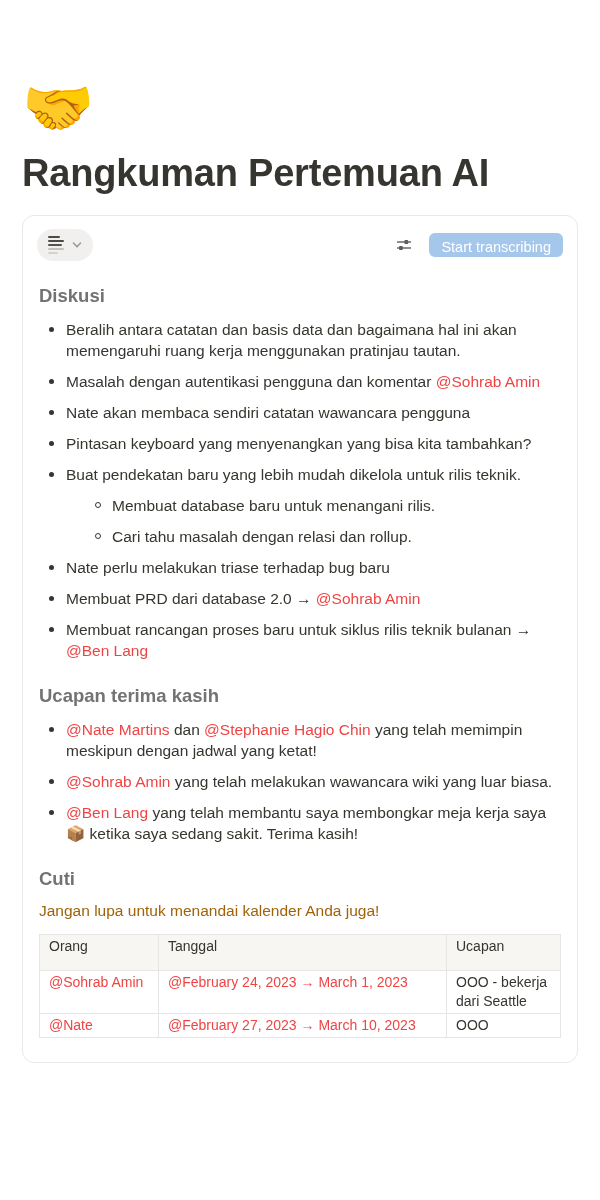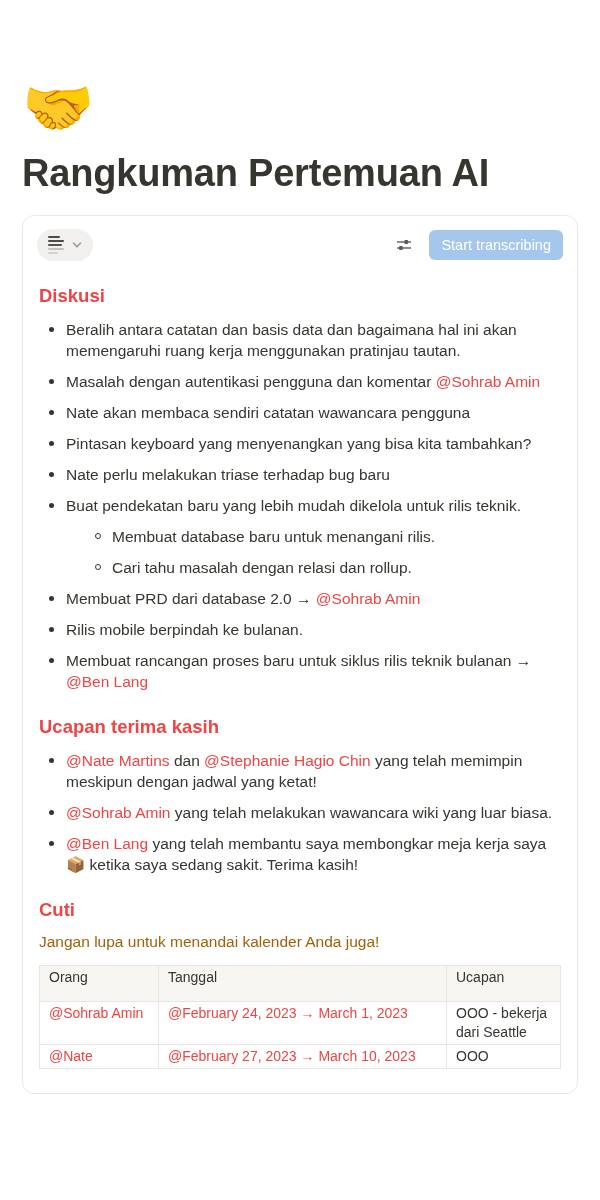--- a/index.html
+++ b/index.html
@@ -32,25 +32,25 @@
   .sum-icon i:nth-child(3) { width: 14px; background: #555450; }
   .sum-icon i:nth-child(4) { width: 16px; background: #c3c1bd; }
   .sum-icon i:nth-child(5) { width: 10px; background: #d4d2ce; }
 
   .toolbar-right { display: flex; align-items: center; gap: 14px; }
   .sliders-btn { background: none; border: none; cursor: pointer; display: flex; align-items: center; padding: 2px; }
   .start-btn {
     border: none; border-radius: 6px;
     background: #a6c7ec; color: #ffffff;
     font-family: "Liberation Sans", sans-serif;
-    font-size: 14.5px; padding: 6px 12px; height: 30px; cursor: pointer;
+    font-size: 14.5px; padding: 6px 12px; height: 24px; cursor: pointer;
   }
 
   .content { padding: 0 2px; }
-  .section-heading { font-size: 18.5px; font-weight: 700; margin-top: 24px; margin-bottom: 12px; color: #ef4444; }
+  .section-heading { font-size: 18.5px; font-weight: 700; margin-top: 24px; margin-bottom: 12px; color: #737373; }
 
   ul.blist { list-style: none; }
   ul.blist > li { position: relative; padding-left: 27px; margin-bottom: 10px; font-size: 15.5px; line-height: 21px; }
   ul.blist > li::before {
     content: ''; position: absolute; left: 10px; top: 8px;
     width: 5px; height: 5px; border-radius: 50%; background: #37352f;
   }
   ul.sub-list { list-style: none; margin-top: 10px; padding-left: 29px; }
   ul.sub-list > li { position: relative; padding-left: 17px; margin-bottom: 10px; font-size: 15.5px; line-height: 21px; }
   ul.sub-list > li:last-child { margin-bottom: 0; }
@@ -116,38 +116,35 @@
           <li>
             <div class="li-text"><span class="seg">Masalah dengan autentikasi pengguna dan komentar </span><span class="mention">@Sohrab Amin</span></div>
           </li>
           <li>
             <div class="li-text"><span class="seg">Nate akan membaca sendiri catatan wawancara pengguna</span></div>
           </li>
           <li>
             <div class="li-text"><span class="seg">Pintasan keyboard yang menyenangkan yang bisa kita tambahkan?</span></div>
           </li>
           <li>
-            <div class="li-text"><span class="seg">Nate perlu melakukan triase terhadap bug baru</span></div>
-          </li>
-          <li>
             <div class="li-text"><span class="seg">Buat pendekatan baru yang lebih mudah dikelola untuk rilis teknik.</span></div>
             <ul class="sub-list">
               <li>
                 <div class="li-text"><span class="seg">Membuat database baru untuk menangani rilis.</span></div>
               </li>
               <li>
                 <div class="li-text"><span class="seg">Cari tahu masalah dengan relasi dan rollup.</span></div>
               </li>
             </ul>
           </li>
           <li>
-            <div class="li-text"><span class="seg">Membuat PRD dari database 2.0 → </span><span class="mention">@Sohrab Amin</span></div>
+            <div class="li-text"><span class="seg">Nate perlu melakukan triase terhadap bug baru</span></div>
           </li>
           <li>
-            <div class="li-text"><span class="seg">Rilis mobile berpindah ke bulanan.</span></div>
+            <div class="li-text"><span class="seg">Membuat PRD dari database 2.0 → </span><span class="mention">@Sohrab Amin</span></div>
           </li>
           <li>
             <div class="li-text"><span class="seg">Membuat rancangan proses baru untuk siklus rilis teknik bulanan → </span><span class="mention">@Ben Lang</span></div>
           </li>
         </ul>
 
       <h3 class="section-heading">Ucapan terima kasih</h3>
       <ul class="blist">
           <li>
             <div class="li-text"><span class="mention">@Nate Martins</span><span class="seg"> dan </span><span class="mention">@Stephanie Hagio Chin</span><span class="seg"> yang telah memimpin meskipun dengan jadwal yang ketat!</span></div>

